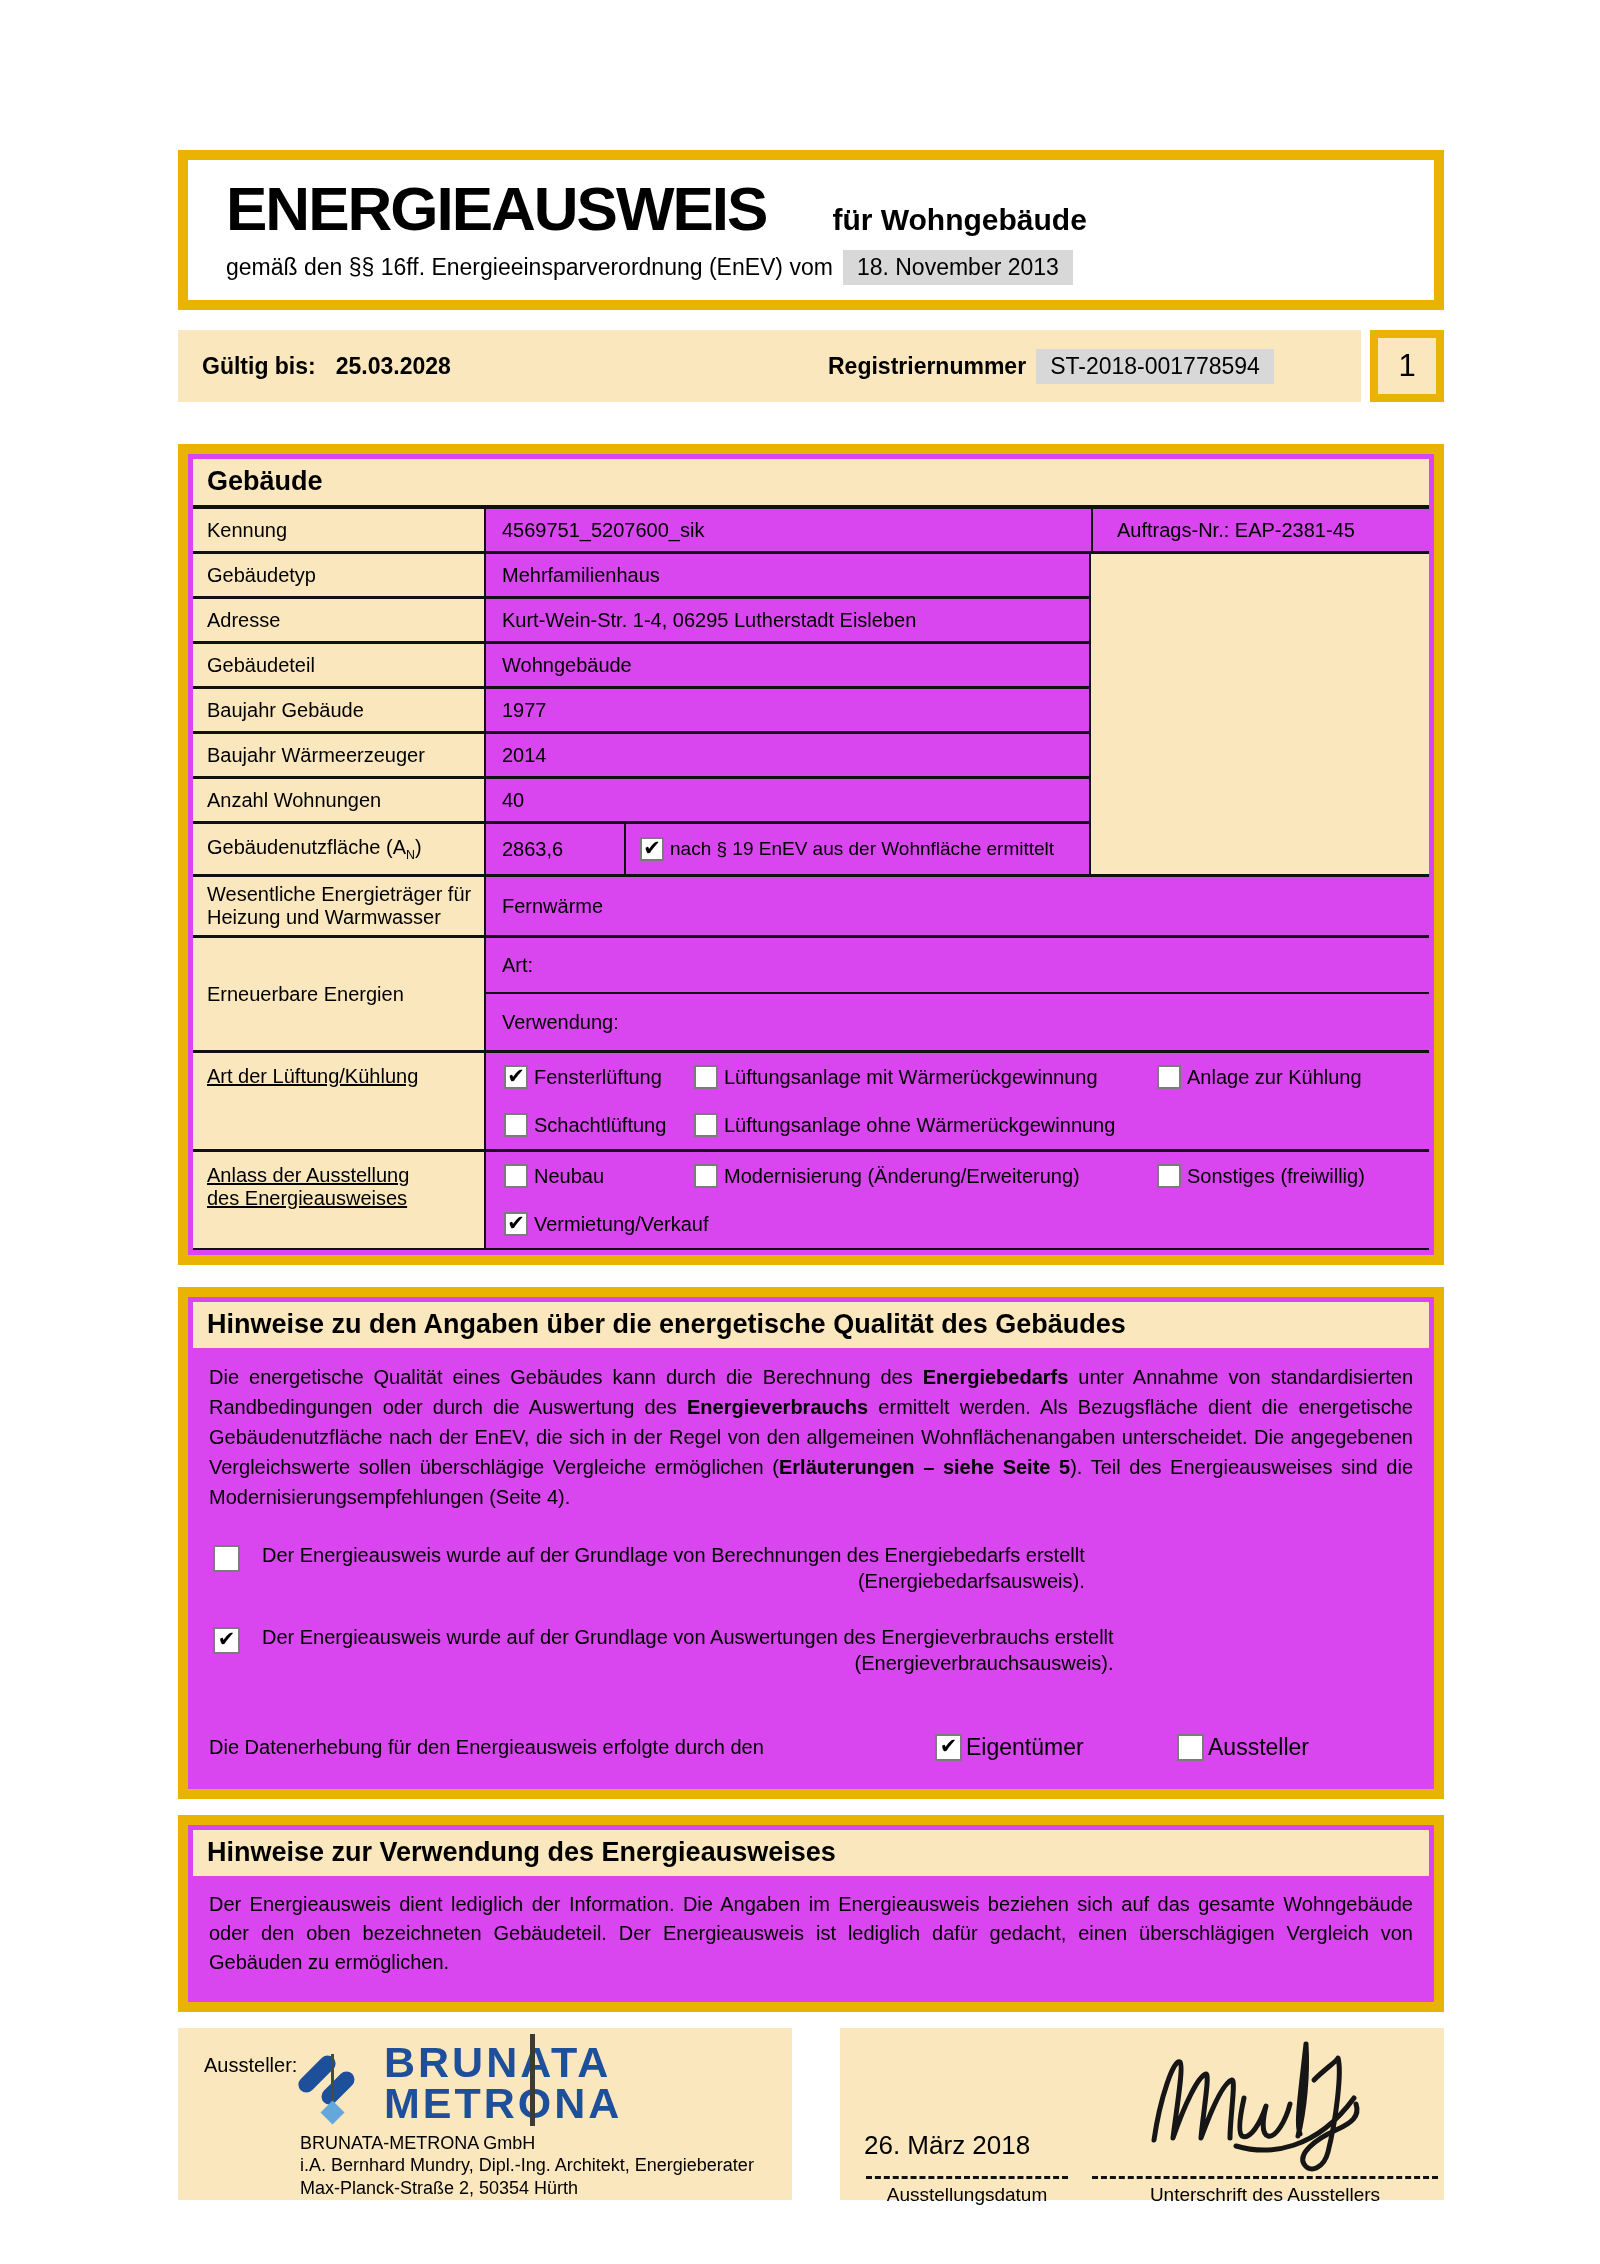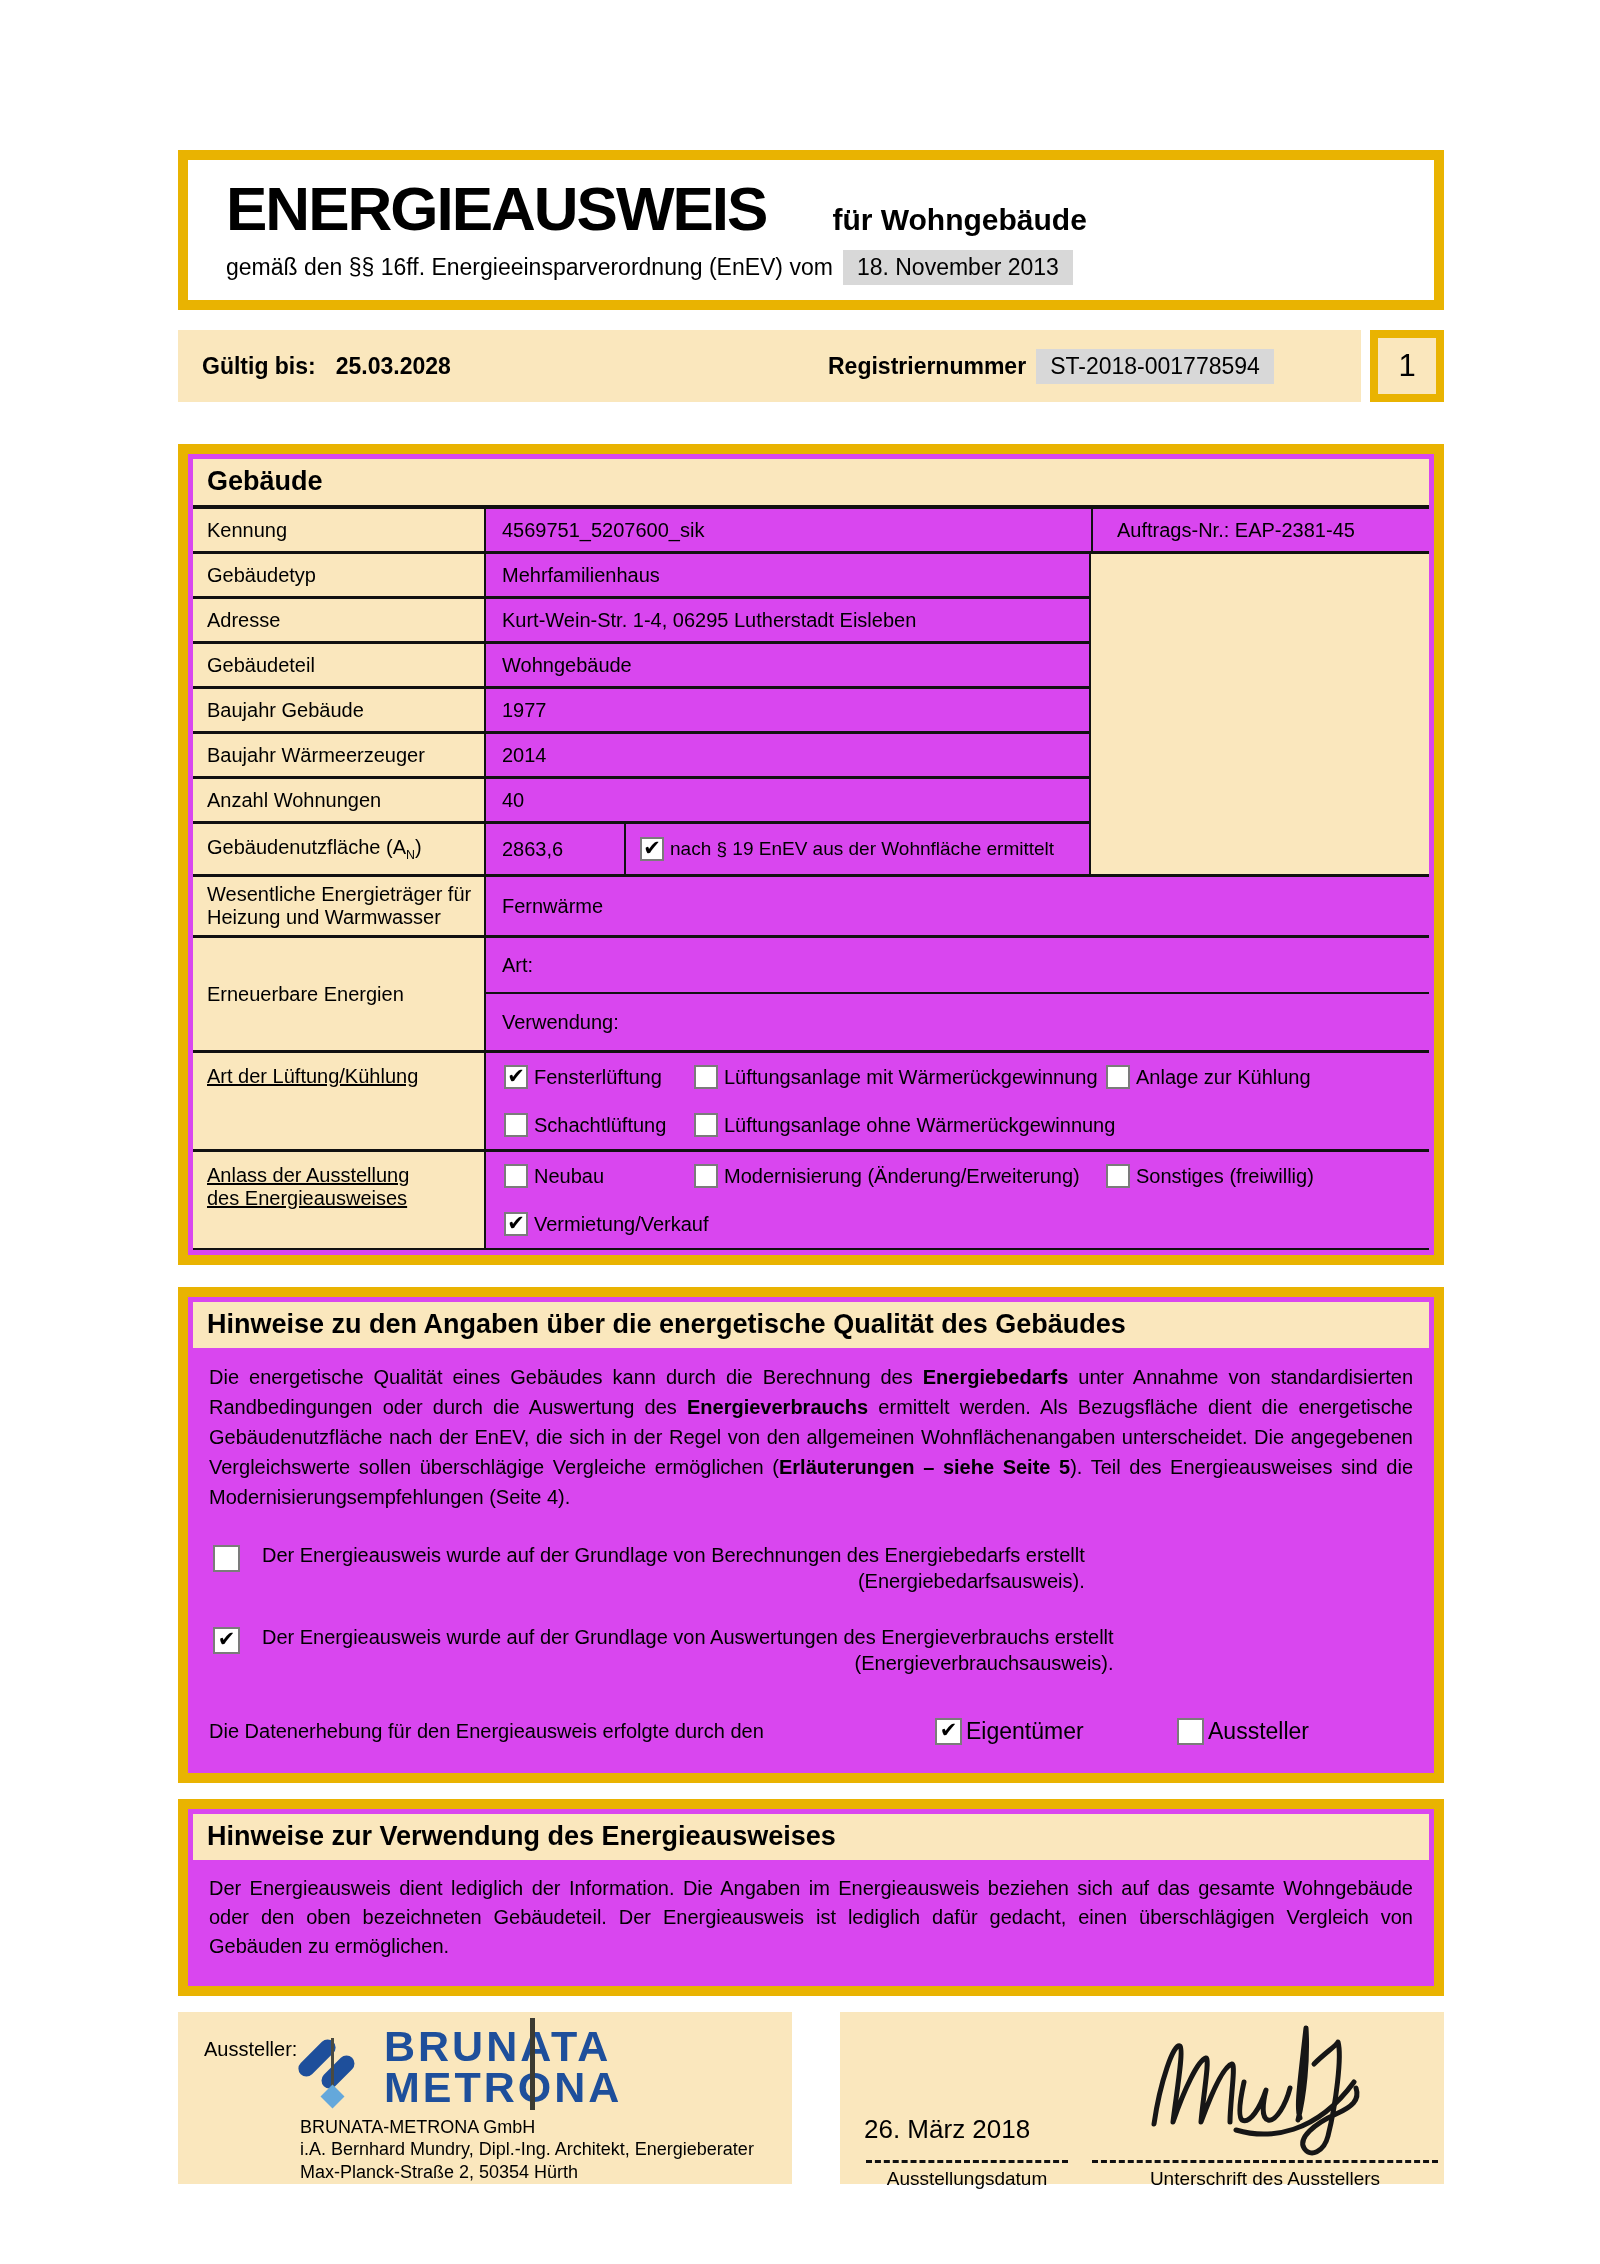--- a/index.html
+++ b/index.html
@@ -68,42 +68,42 @@
   }
   .nutz-val{ flex:0 0 140px; display:flex; align-items:center; padding-left:16px; border-right:2px solid var(--ink); }
   .nutz-check{ display:flex; align-items:center; padding-left:14px; width:463px; font-size:19px; }
   .ecol{ flex:1; display:flex; flex-direction:column; }
   .esub{ height:56px; display:flex; align-items:center; padding-left:16px; }
   .esub.first{ border-bottom:2px solid var(--ink); }
   .cbarea{ flex:1; padding:12px 0 12px 18px; display:flex; flex-direction:column; justify-content:space-between; }
   .cbline{ display:flex; align-items:center; }
   .cbline + .cbline{ margin-top:24px; }
   .cbitem{ display:flex; align-items:center; }
-  .cbitem.w1{ width:190px; } .cbitem.w2{ width:412px; }
+  .cbitem.w1{ width:190px; } .cbitem.w2{ width:463px; }
 
   
   .cb{
     width:24px; height:24px; flex:0 0 24px; border:2px solid #7b7b7b; background:#fff;
     display:inline-flex; align-items:center; justify-content:center; margin-right:6px;
   }
   .cb.big{ width:27px; height:27px; flex:0 0 27px; }
   .mark{
     font-family:"DejaVu Sans",sans-serif; font-weight:700; font-size:21px;
     line-height:1; color:#000; transform:translateY(-1px);
   }
 
   
   .quality-box{ margin-top:22px; }
   .qbody{ padding:14px 16px 16px 16px; font-size:20px; }
   .qpara{ line-height:1.5; text-align:justify; }
   .qpara b{ font-weight:700; }
   .stmt{ display:flex; align-items:flex-start; margin-top:30px; padding-left:4px;text-align:right; }
   .stmt .cb{ margin:3px 22px 0 0; }
   .stmt-text{ line-height:1.3; }
-  .dataline{ position:relative; margin-top:34px; height:42px; display:flex; align-items:center; }
+  .dataline{ position:relative; margin-top:50px; height:42px; display:flex; align-items:center; }
   .opt{ position:absolute; display:flex; align-items:center; font-size:23px; }
   .opt .cb{ margin-right:4px; }
   .opt1{ left:726px; } .opt2{ left:968px; }
 
   .usage-box{ margin-top:16px; }
   .ubody{ padding:14px 16px 20px 16px; font-size:20px; line-height:1.45; text-align:justify; }
 
   
   .footer{ display:flex; margin-top:16px; }
   .issuer-block{ width:614px; height:172px; background:var(--cream); position:relative; }

